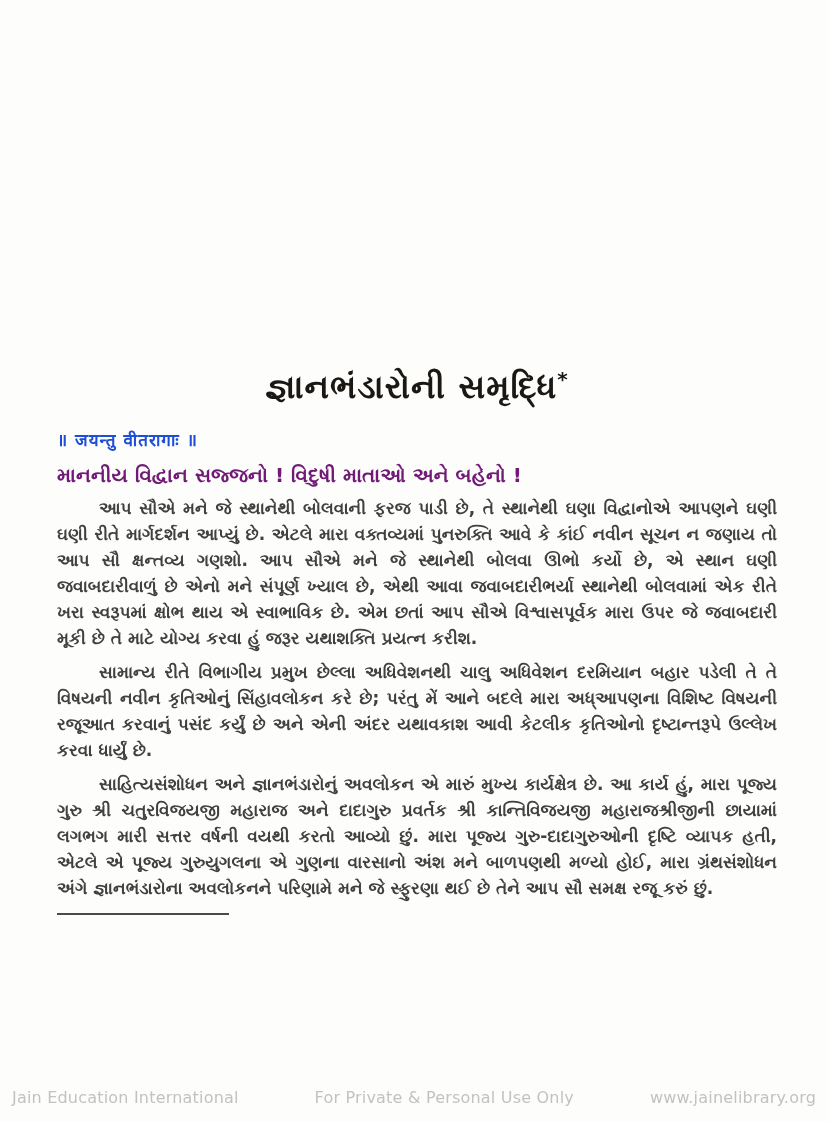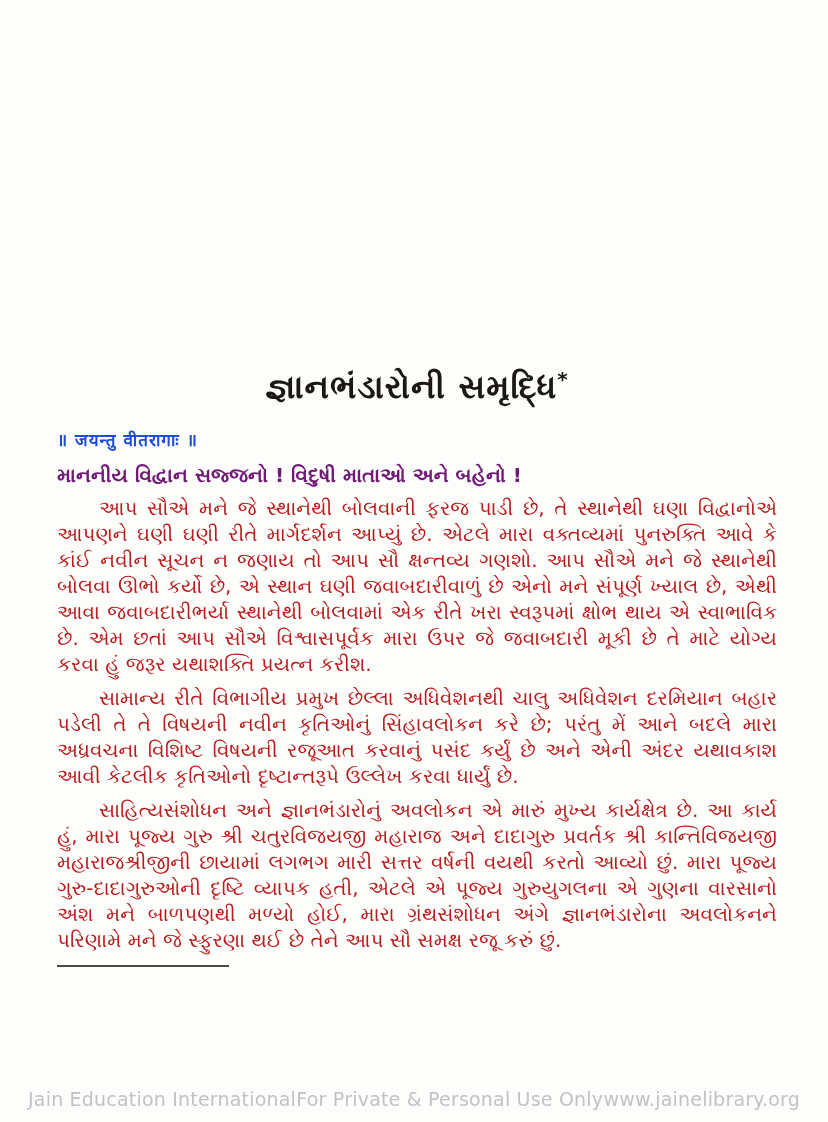--- a/index.html
+++ b/index.html
@@ -50,26 +50,26 @@
     letter-spacing: 1px;
   }
   .salutation {
     margin-top: 12px;
     font-size: 20px;
     font-weight: bold;
     color: #701a75;
   }
   .body-para {
     margin: 8px 0 0 0;
-    font-size: 20px;
+    font-size: 17px;
     line-height: 26px;
     text-align: justify;
     text-indent: 42px;
-    color: #b91c1c;
-    font-weight: 400;
+    color: #404040;
+    font-weight: 700;
   }
   .footnote-rule {
     width: 172px;
     height: 0;
     border-top: 2px solid #4d4a45;
     margin-top: 12px;
   }
   .footnote {
     margin: 7px 0 0 0;
     font-size: 15.5px;
@@ -80,46 +80,46 @@
     color: #262220;
   }
   .fn-marker {
     margin-right: 8px;
   }
   .footer {
     position: absolute;
     left: 0;
     right: 0;
     top: 1088px;
-    padding: 0 28px;
+    padding: 0 12px;
     box-sizing: border-box;
     display: flex;
     justify-content: space-between;
     align-items: flex-end;
-    font-size: 19px;
+    font-size: 16px;
     color: #c2c2c2;
     letter-spacing: 0.2px;
   }
 </style>
 </head>
 <body>
 
 <div class="page">
 
   <div class="content">
 
     <h1 class="title"><span>જ્ઞાનભંડારોની સમૃદ્ધિ</span><sup>*</sup></h1>
 
     <div class="invocation">॥ जयन्तु वीतरागाः ॥</div>
 
     <div class="salutation">માનનીય વિદ્વાન સજ્જનો ! વિદુષી માતાઓ અને બહેનો !</div>
 
     <p class="body-para">આપ સૌએ મને જે સ્થાનેથી બોલવાની ફરજ પાડી છે, તે સ્થાનેથી ઘણા વિદ્વાનોએ આપણને ઘણી ઘણી રીતે માર્ગદર્શન આપ્યું છે. એટલે મારા વક્તવ્યમાં પુનરુક્તિ આવે કે કાંઈ નવીન સૂચન ન જણાય તો આપ સૌ ક્ષન્તવ્ય ગણશો. આપ સૌએ મને જે સ્થાનેથી બોલવા ઊભો કર્યો છે, એ સ્થાન ઘણી જવાબદારીવાળું છે એનો મને સંપૂર્ણ ખ્યાલ છે, એથી આવા જવાબદારીભર્યા સ્થાનેથી બોલવામાં એક રીતે ખરા સ્વરૂપમાં ક્ષોભ થાય એ સ્વાભાવિક છે. એમ છતાં આપ સૌએ વિશ્વાસપૂર્વક મારા ઉપર જે જવાબદારી મૂકી છે તે માટે યોગ્ય કરવા હું જરૂર યથાશક્તિ પ્રયત્ન કરીશ.</p>
 
-    <p class="body-para">સામાન્ય રીતે વિભાગીય પ્રમુખ છેલ્લા અધિવેશનથી ચાલુ અધિવેશન દરમિયાન બહાર પડેલી તે તે વિષયની નવીન કૃતિઓનું સિંહાવલોકન કરે છે; પરંતુ મેં આને બદલે મારા અધ્રવચના વિશિષ્ટ વિષયની રજૂઆત કરવાનું પસંદ કર્યું છે અને એની અંદર યથાવકાશ આવી કેટલીક કૃતિઓનો દૃષ્ટાન્તરૂપે ઉલ્લેખ કરવા ધાર્યું છે.</p>
+    <p class="body-para">સામાન્ય રીતે વિભાગીય પ્રમુખ છેલ્લા અધિવેશનથી ચાલુ અધિવેશન દરમિયાન બહાર પડેલી તે તે વિષયની નવીન કૃતિઓનું સિંહાવલોકન કરે છે; પરંતુ મેં આને બદલે મારા અધ્આપણના વિશિષ્ટ વિષયની રજૂઆત કરવાનું પસંદ કર્યું છે અને એની અંદર યથાવકાશ આવી કેટલીક કૃતિઓનો દૃષ્ટાન્તરૂપે ઉલ્લેખ કરવા ધાર્યું છે.</p>
 
     <p class="body-para">સાહિત્યસંશોધન અને જ્ઞાનભંડારોનું અવલોકન એ મારું મુખ્ય કાર્યક્ષેત્ર છે. આ કાર્ય હું, મારા પૂજ્ય ગુરુ શ્રી ચતુરવિજયજી મહારાજ અને દાદાગુરુ પ્રવર્તક શ્રી કાન્તિવિજયજી મહારાજશ્રીજીની છાયામાં લગભગ મારી સત્તર વર્ષની વયથી કરતો આવ્યો છું. મારા પૂજ્ય ગુરુ-દાદાગુરુઓની દૃષ્ટિ વ્યાપક હતી, એટલે એ પૂજ્ય ગુરુયુગલના એ ગુણના વારસાનો અંશ મને બાળપણથી મળ્યો હોઈ, મારા ગ્રંથસંશોધન અંગે જ્ઞાનભંડારોના અવલોકનને પરિણામે મને જે સ્ફુરણા થઈ છે તેને આપ સૌ સમક્ષ રજૂ કરું છું.</p>
 
 
     <div class="footnote-rule"></div>
 
 
   </div>
 
   <div class="footer">

